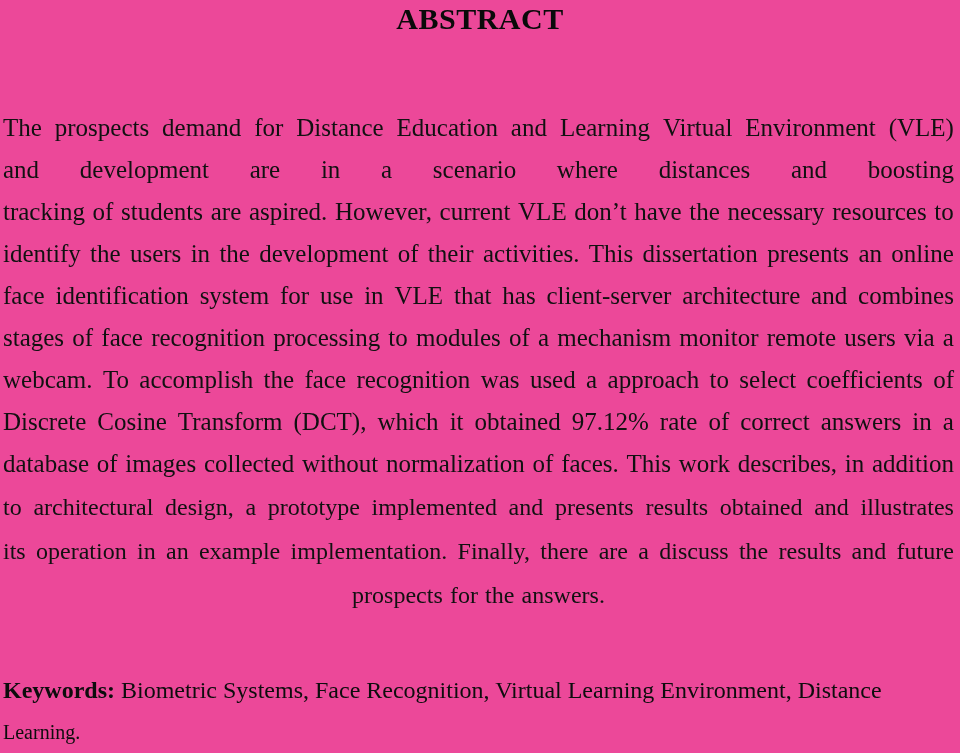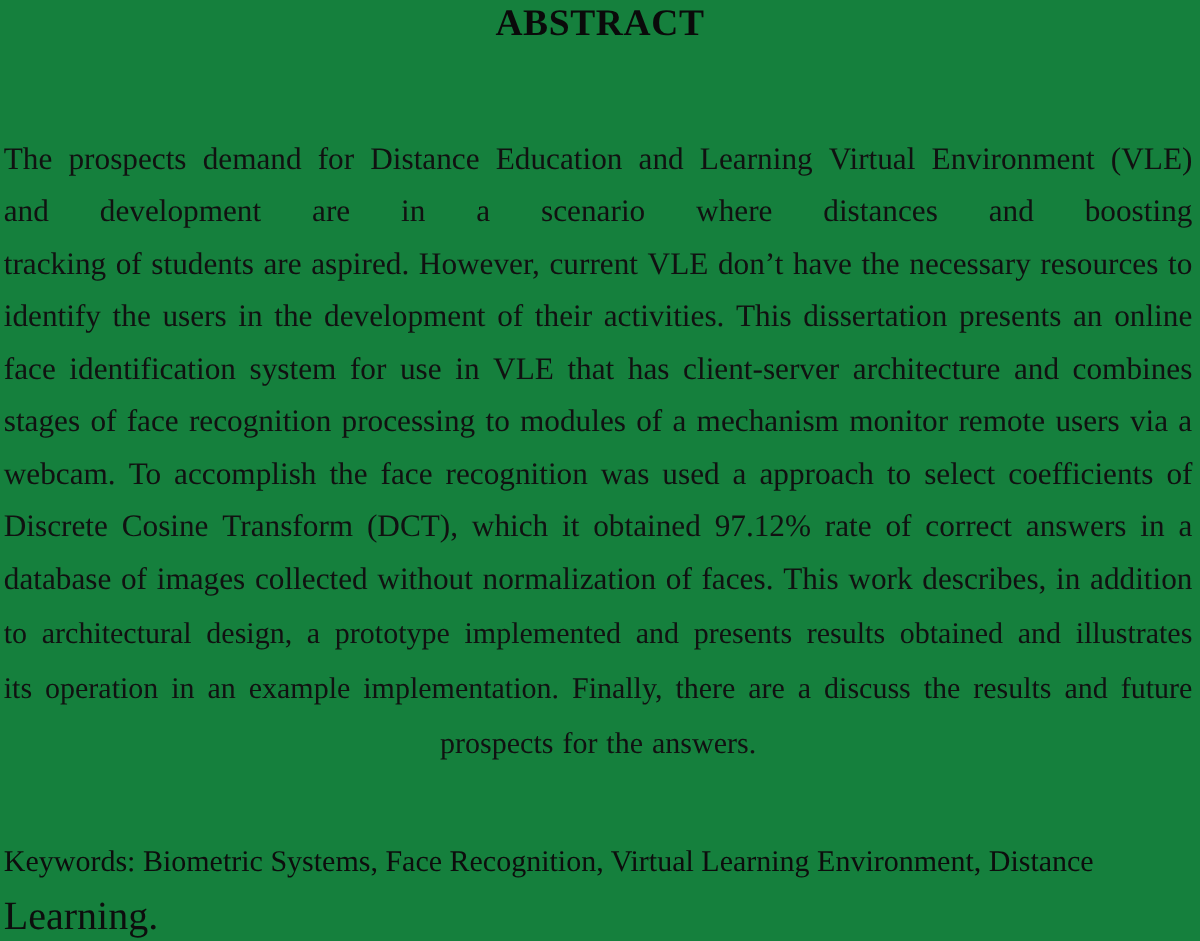--- a/index.html
+++ b/index.html
@@ -11,21 +11,21 @@
     width: 960px;
     height: 753px;
     overflow: hidden;
     font-family: "Liberation Serif", "DejaVu Serif", serif;
     color: #0d0d0d;
   }
   .page {
     position: relative;
     width: 960px;
     height: 753px;
-    background: #15803d;
+    background: #ec4899;
   }
   .section-title {
     position: absolute;
     top: 2px;
     left: 0;
     width: 960px;
     text-align: center;
     font-size: 30px;
     font-weight: bold;
     letter-spacing: 0.5px;
@@ -66,27 +66,27 @@
 
   .keywords {
     position: absolute;
     top: 668px;
     left: 3px;
     width: 951px;
     font-size: 24px;
     line-height: 44px;
   }
   .keywords .kw-label {
-    font-weight: normal;
+    font-weight: bold;
   }
   .kw-line2 {
     position: absolute;
     top: 712px;
     left: 3px;
-    font-size: 32px;
+    font-size: 20px;
     line-height: 40px;
   }
 </style>
 </head>
 <body>
 
 <div class="page">
 
   <div class="section-title">ABSTRACT</div>
 

